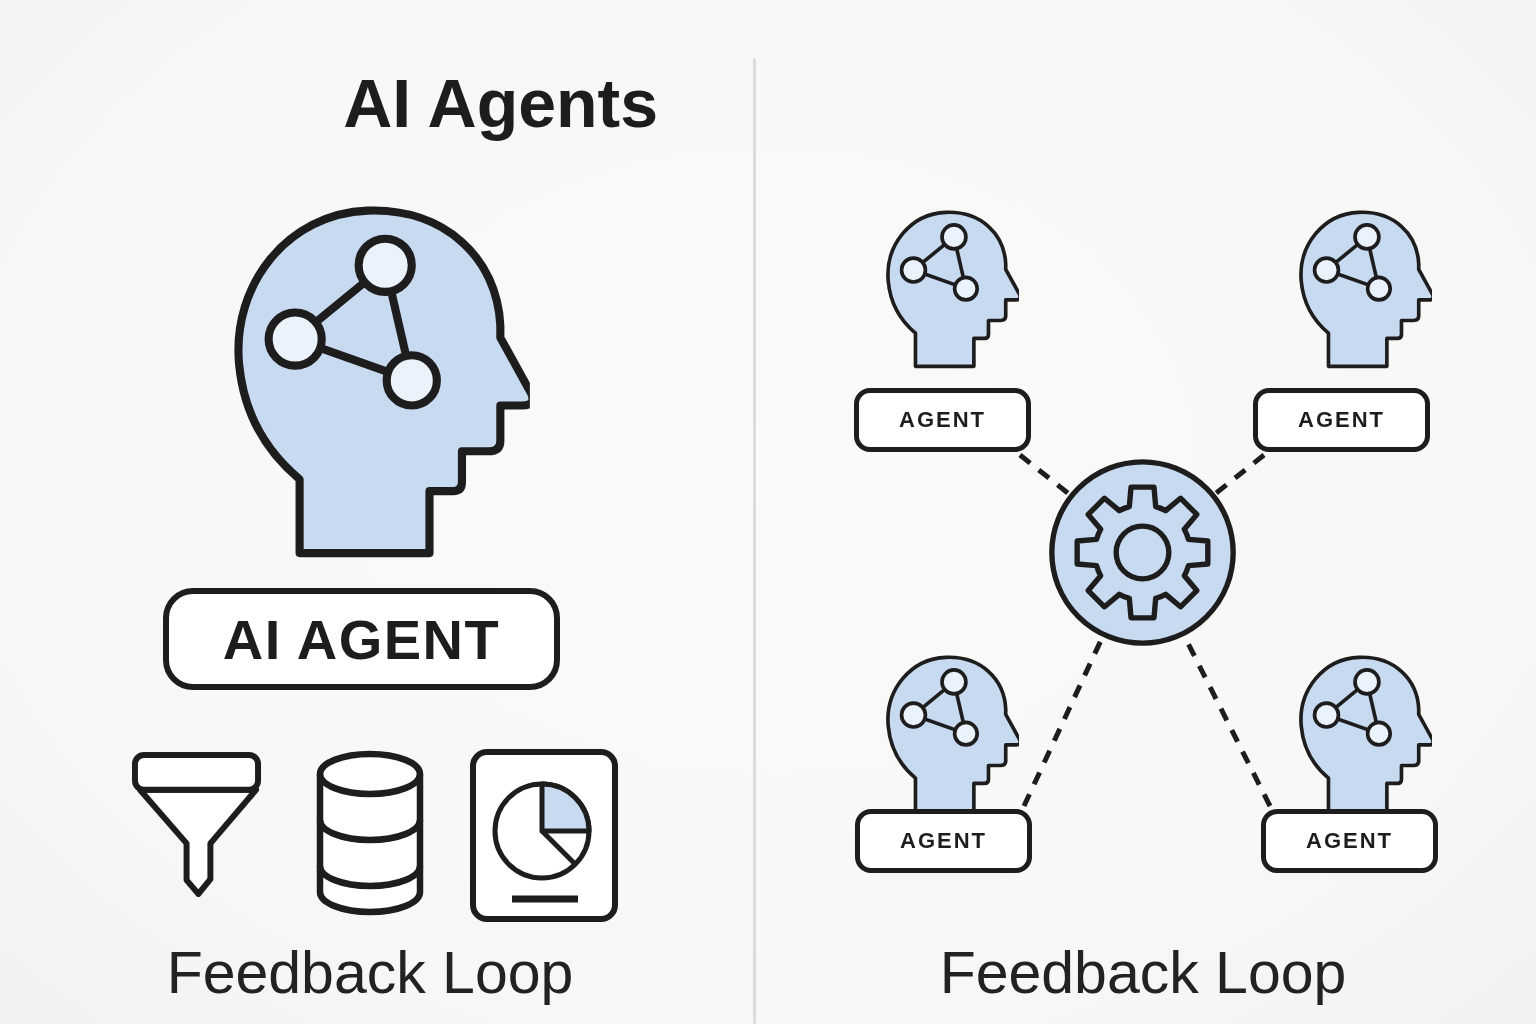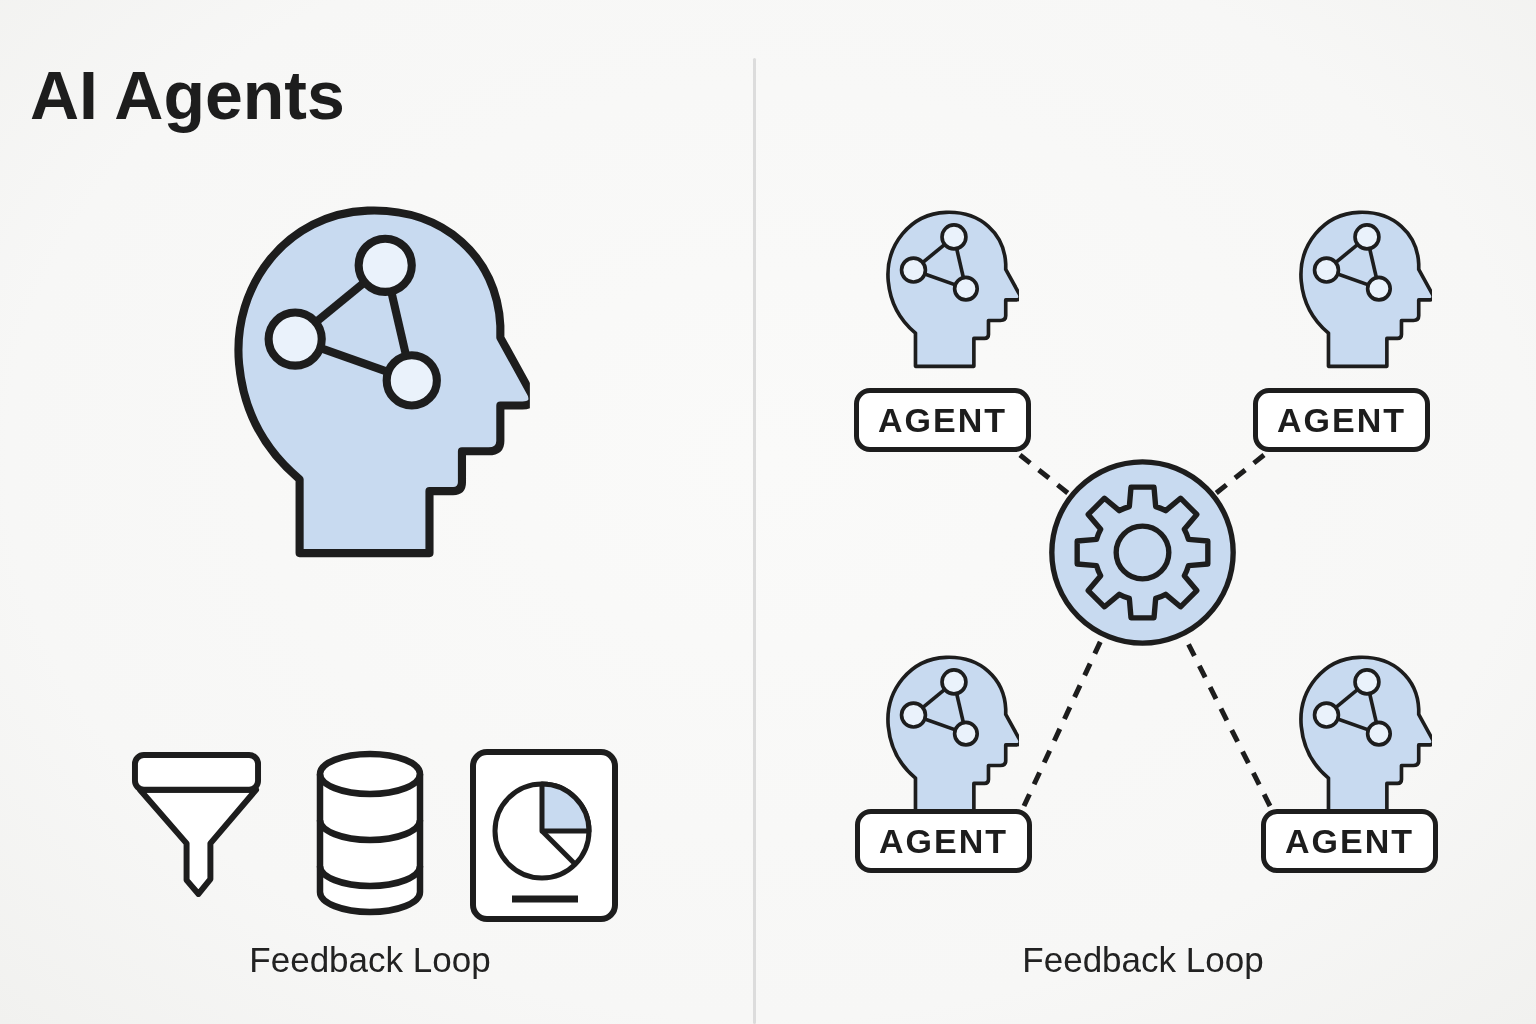--- a/index.html
+++ b/index.html
@@ -16,45 +16,45 @@
     position:relative;width:1536px;height:1024px;overflow:hidden;
     background:radial-gradient(ellipse at 50% 45%, #fafaf9 0%, var(--bg) 70%, #f1f1ef 100%);
   }
   .panel{position:absolute;inset:0;pointer-events:none;}
   .panel *{pointer-events:auto;}
   .divider{
     position:absolute;left:753px;top:58px;width:3px;height:966px;
     background:var(--divider);border-radius:2px;
   }
   .title{
-    position:absolute;margin:0;font-size:68px;font-weight:700;color:var(--stroke);
-    text-align:left;line-height:1.1;letter-spacing:0px;
+    position:absolute;margin:8px;font-size:68px;font-weight:700;color:var(--stroke);
+    text-align:right;line-height:1.1;letter-spacing:0px;
   }
   .title.left{left:30px;top:58px;width:620px;}
   .title.right{left:790px;top:58px;width:680px;}
   .abs{position:absolute;}
   .pill{
     position:absolute;display:flex;align-items:center;justify-content:center;
     background:#ffffff;border:6px solid var(--stroke);border-radius:30px;
     color:var(--stroke);font-weight:700;box-sizing:border-box;
   }
   .pill.big{
     left:163px;top:588px;width:397px;height:102px;
     font-size:56px;letter-spacing:1.5px;
   }
   .pill.small{
     width:177px;height:64px;border-width:5px;border-radius:16px;
-    font-size:34px;letter-spacing:2px;
+    font-size:22px;letter-spacing:2px;
   }
   .pill.tl{left:854px;top:388px;}
   .pill.tr{left:1253px;top:388px;}
   .pill.bl{left:855px;top:809px;}
   .pill.br{left:1261px;top:809px;}
   .caption{
-    position:absolute;font-size:35px;font-weight:400;color:var(--text);
+    position:absolute;font-size:59px;font-weight:400;color:var(--text);
     text-align:center;line-height:1.1;
   }
   .caption.left{left:20px;top:941px;width:700px;}
   .caption.right{left:790px;top:941px;width:706px;}
   svg{display:block;}
   .connectors{position:absolute;left:0;top:0;}
 </style>
 </head>
 <body>
 
@@ -78,20 +78,21 @@
 
   <div class="divider"></div>
 
   <section class="panel">
     <h1 class="title left">AI Agents</h1>
 
     <svg class="abs" style="left:205px;top:190px" width="325" height="369" viewBox="0 0 220 250">
       <use href="#head"></use>
     </svg>
 
+    <div class="pill big">AI AGENT</div>
 
     <svg class="abs" style="left:130px;top:750px" width="133" height="147" viewBox="0 0 134 148">
       <path d="M10 40 L57 94 L57 131 L69 145 L81 130 L81 94 L127 40 Z" fill="#ffffff" stroke="var(--stroke)" stroke-width="6" stroke-linejoin="round"></path>
       <rect x="5" y="5" width="124" height="35" rx="9" fill="#ffffff" stroke="var(--stroke)" stroke-width="6"></rect>
     </svg>
 
     <svg class="abs" style="left:312px;top:748px" width="116" height="170" viewBox="0 0 116 170">
       <path d="M8 26 C8 15 30.4 6 58 6 C85.6 6 108 15 108 26 L108 144 C108 155 85.6 164 58 164 C30.4 164 8 155 8 144 Z" fill="#ffffff" stroke="none"></path>
       <g fill="none" stroke="var(--stroke)" stroke-width="6.5">
         <ellipse cx="58" cy="26" rx="50" ry="20" fill="#ffffff"></ellipse>

